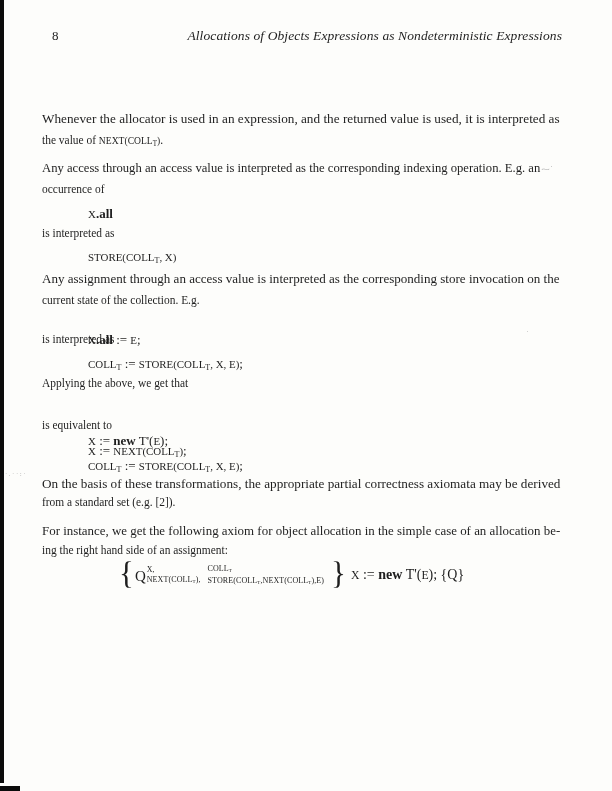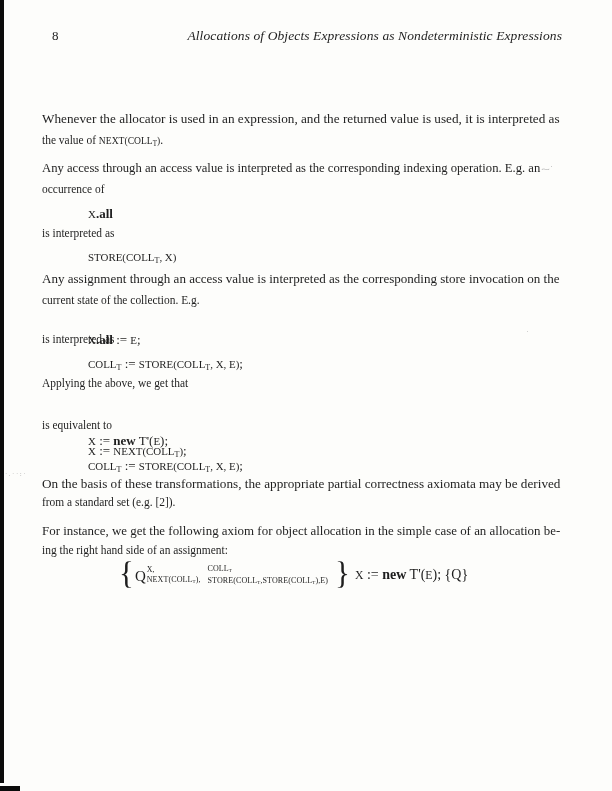--- a/index.html
+++ b/index.html
@@ -97,21 +97,21 @@
 
 <div class="formula">
   <span class="brace">{</span>
   <span class="fq">Q</span>
   <span class="stack">
     <span class="stk-top"><span>X,</span></span>
     <span class="stk-bot"><span>NEXT(COLL</span><span class="subsc">T</span><span>),</span></span>
   </span>
   <span class="stack">
     <span class="stk-top"><span>COLL</span><span class="subsc">T</span></span>
-    <span class="stk-bot"><span>STORE(COLL</span><span class="subsc">T</span><span>,STORE(COLL</span><span class="subsc">T</span><span>),E)</span></span>
+    <span class="stk-bot"><span>STORE(COLL</span><span class="subsc">T</span><span>,NEXT(COLL</span><span class="subsc">T</span><span>),E)</span></span>
   </span>
   <span class="brace">}</span>
   <span class="frhs"><span class="sc">X</span><span> := </span><span class="b">new</span><span> T'(</span><span class="sc">E</span><span>); {Q}</span></span>
 </div>
 
 <div class="pencil-note">·.··:·</div>
 <div class="smudge">⁓˙</div>
 <div class="dot-mark">·</div>
 
 </body></html>

